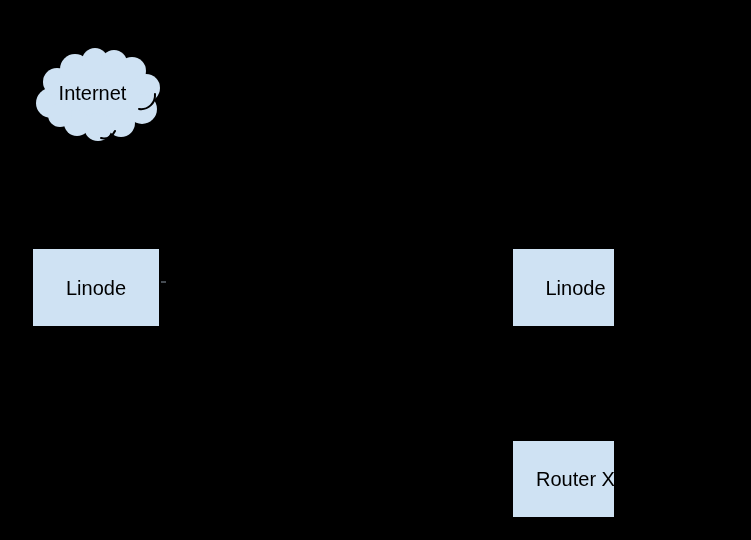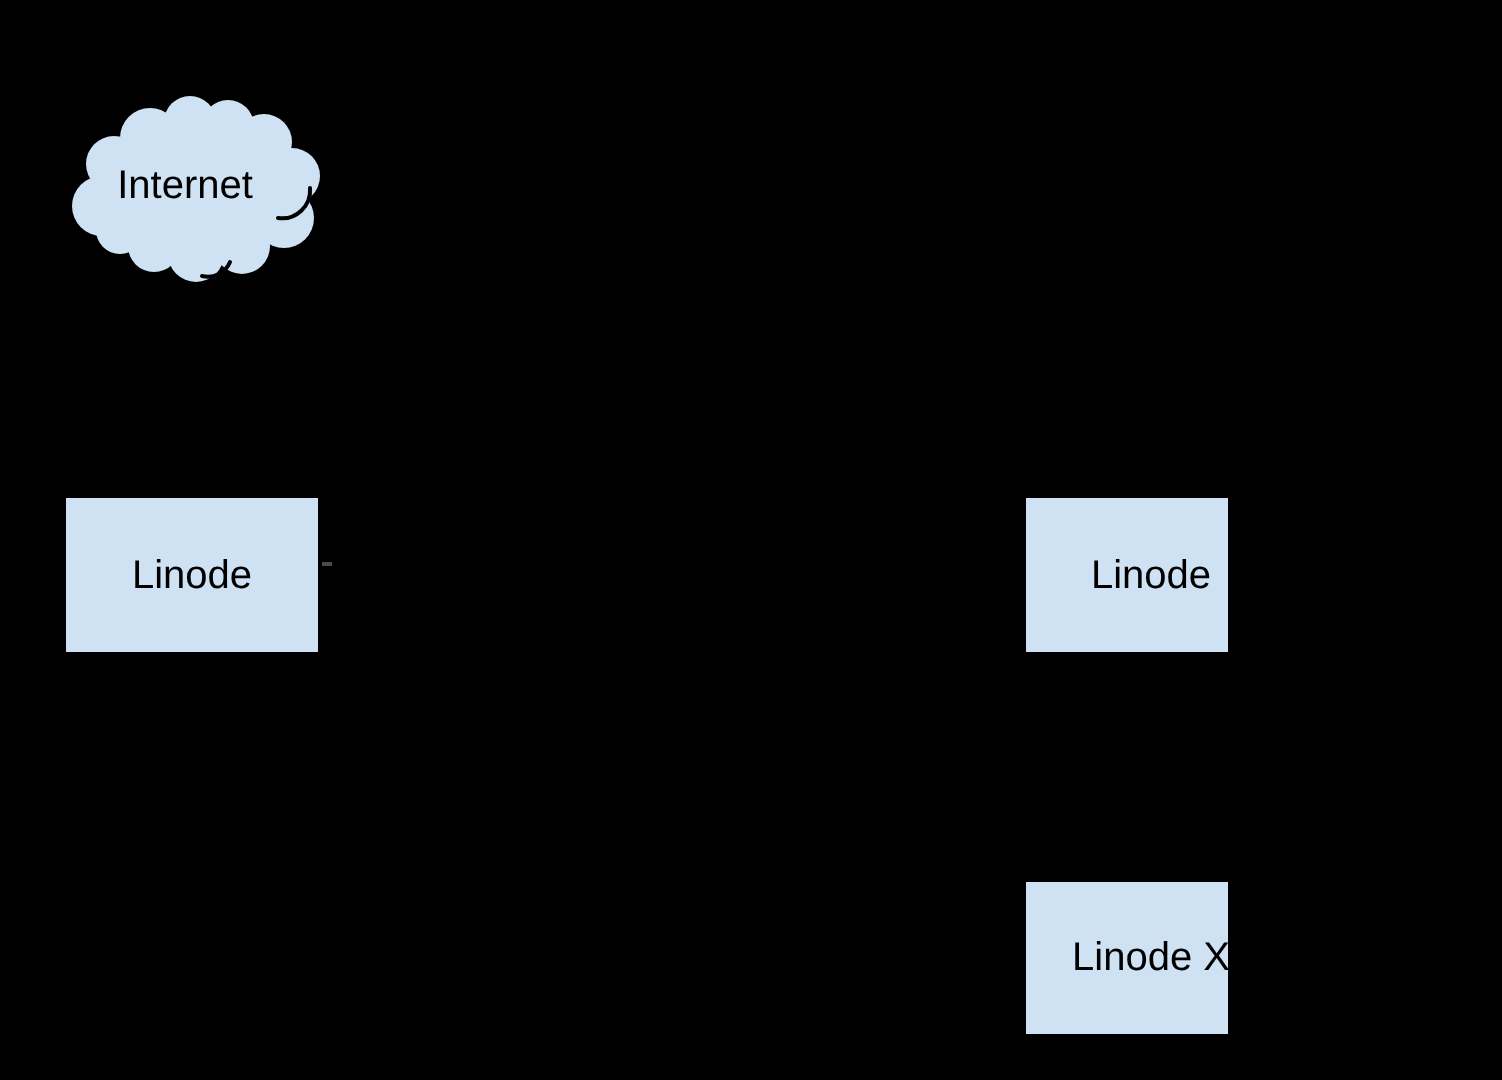--- a/index.html
+++ b/index.html
@@ -101,18 +101,18 @@
 
   <div class="node rect" style="left:32px; top:248px; width:128px; height:79px;">
     <span class="label">Linode</span>
   </div>
 
   <div class="node rect" style="left:512px; top:248px; width:127px; height:79px;">
     <span class="label">Linode</span>
   </div>
 
   <div class="node rect" style="left:512px; top:440px; width:127px; height:78px;">
-    <span class="label">Linode X</span>
+    <span class="label">Router X</span>
   </div>
 
   <div class="artifact"></div>
 
 </div>
 
 </body></html>

